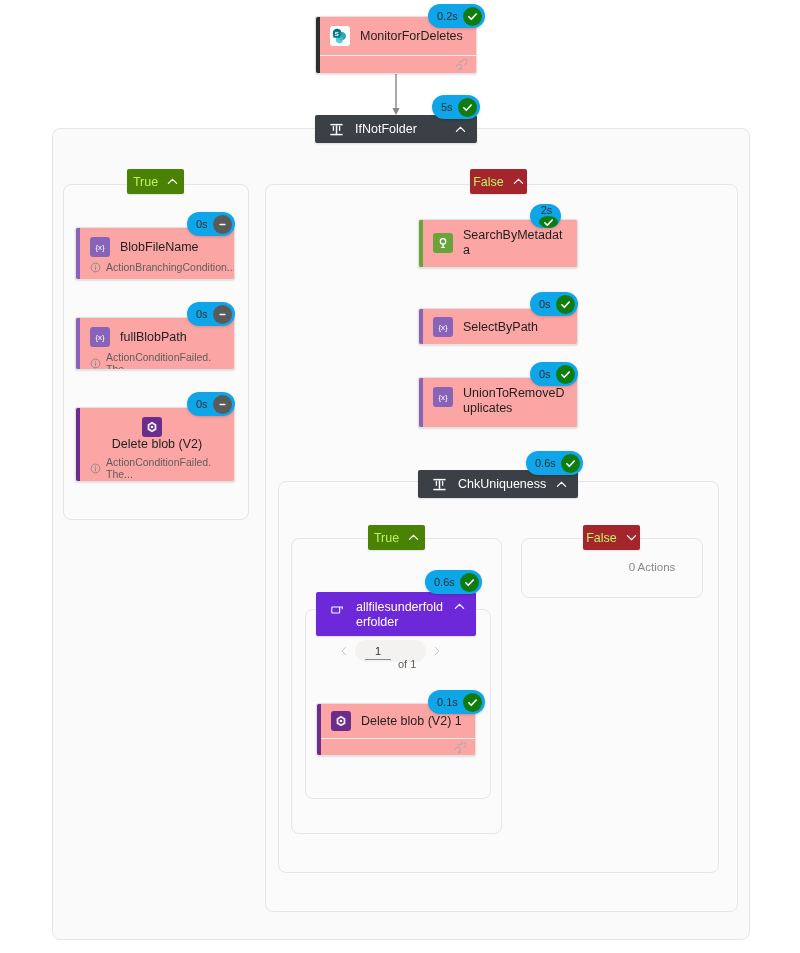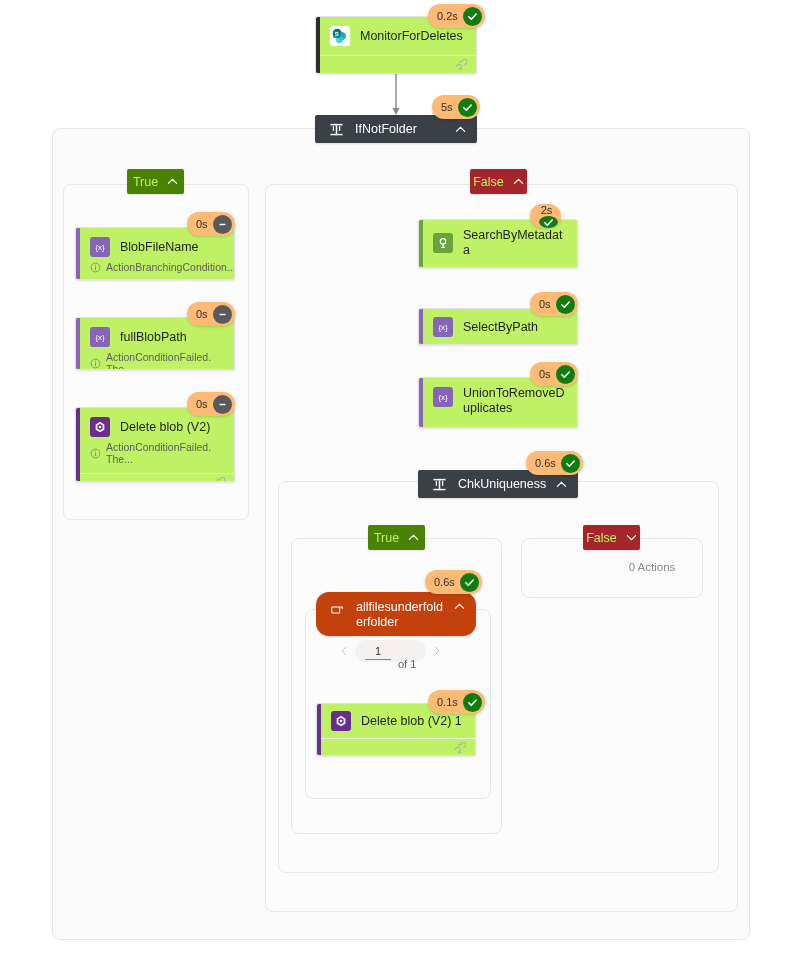--- a/index.html
+++ b/index.html
@@ -19,21 +19,21 @@
     background:#fafafa;
     border:1px solid #e6e6e6;
     border-radius:8px;
     box-sizing:border-box;
   }
   .scope.plain{background:#fbfbfb;}
 
   
   .card{
     position:absolute;
-    background:#bef264;
+    background:#fca5a5;
     border:1px solid #e2e2e2;
     border-radius:3px;
     box-sizing:border-box;
     box-shadow:0 1px 2px rgba(0,0,0,.10),0 0 1px rgba(0,0,0,.10);
     overflow:hidden;
   }
   .card .accent{position:absolute;left:0;top:0;bottom:0;width:4px;}
   .card .row1{display:flex;align-items:center;padding:9px 10px 9px 14px;}
   .card .icn{
     width:20px;height:20px;border-radius:3px;flex:0 0 20px;
@@ -61,36 +61,36 @@
     display:flex;align-items:center;
     box-sizing:border-box;
     border-radius:2px;
     box-shadow:0 1px 2px rgba(0,0,0,.12);
   }
   .ctrlhdr .cicn{width:18px;height:18px;margin:0 10px 0 12px;flex:0 0 18px;
     display:flex;align-items:center;justify-content:center;}
   .ctrlhdr .ctxt{font-size:12.5px;color:#ffffff;line-height:15px;flex:1 1 auto;}
   .ctrlhdr .cchev{width:22px;flex:0 0 22px;display:flex;align-items:center;justify-content:center;margin-right:6px;}
   .cond{background:#3b4046;height:28px;}
-  .foreach{background:#c2410c;border-radius:13px;}
+  .foreach{background:#6d28d9;}
 
   
   .pill{
     position:absolute;height:25px;border-radius:2px;
     display:flex;align-items:center;justify-content:center;
     box-shadow:0 1px 2px rgba(0,0,0,.10);
   }
   .pill .plabel{font-size:12.5px;color:#bef264;margin-right:9px;}
   .pill .pchev{display:flex;align-items:center;}
   .pill-true{background:#498205;}
   .pill-false{background:#a4262c;}
 
   
   .badge{
-    position:absolute;height:24px;border-radius:12px;background:#fdba74;
+    position:absolute;height:24px;border-radius:12px;background:#0ea5e9;
     display:flex;align-items:center;padding:0 2px 0 9px;
     box-shadow:0 1px 3px rgba(0,0,0,.16);
     z-index:6;
   }
   .badge .btime{font-size:11px;color:#323130;margin-right:5px;white-space:nowrap;}
   .badge .bdot{width:19px;height:19px;border-radius:50%;display:flex;align-items:center;justify-content:center;margin-right:1px;}
   .bdot.ok{background:#107c10;}
   .bdot.skip{background:#5a5a5a;}
 
   
@@ -306,21 +306,21 @@
     <span class="btime">0s</span>
     <span class="bdot skip">
       <svg width="11" height="11" viewBox="0 0 12 12">
           <rect x="2.6" y="5.3" width="6.8" height="1.6" rx=".8" fill="#fff"></rect>
         </svg>
     </span>
   </div>
 
   <div class="card" style="left:75px;top:407px;width:160px;height:75px;">
     <div class="accent" style="background:#6b2d8b;"></div>
-    <div class="row1" style="padding-bottom:4px;">
+    <div class="row1" style="padding-bottom:4px;flex-direction:column;">
       <div class="icn" style="background:#6b2d8b;">
         <svg width="14" height="14" viewBox="0 0 16 16">
           <path d="M8 2 L13 5 L13 11 L8 14 L3 11 L3 5 Z" fill="#fff" opacity=".92"></path>
           <path d="M8 4.4 L11 6.2 L11 9.8 L8 11.6 L5 9.8 L5 6.2 Z" fill="#6b2d8b"></path>
           <circle cx="8" cy="8" r="1.5" fill="#fff"></circle>
         </svg>
       </div>
       <div class="ttl">Delete blob (V2)</div>
     </div>
     <div class="errrow">

